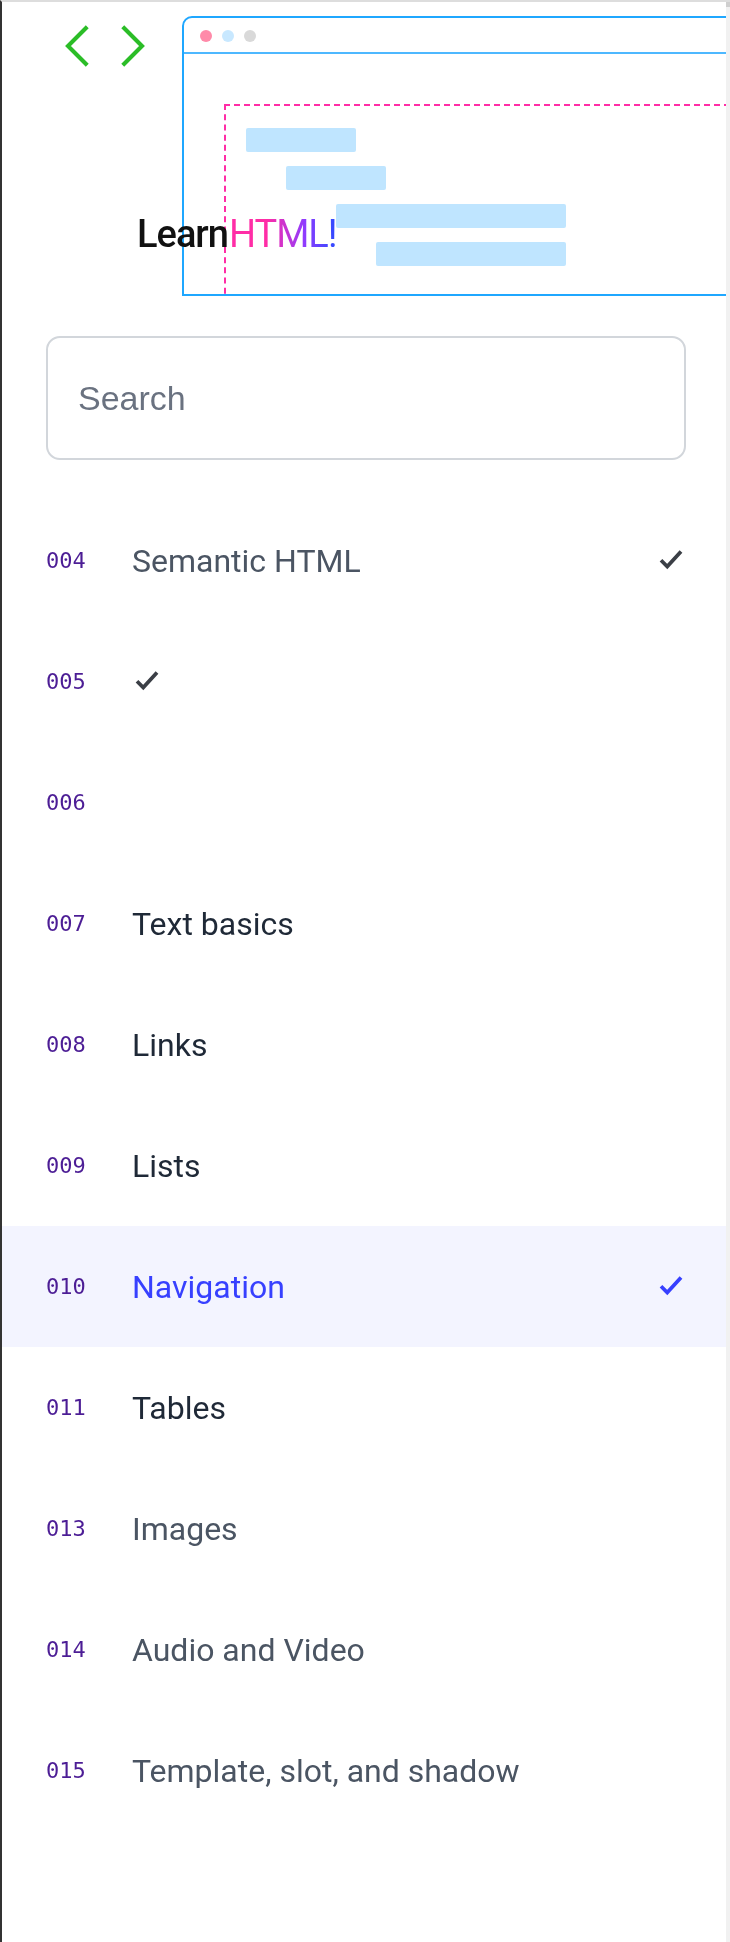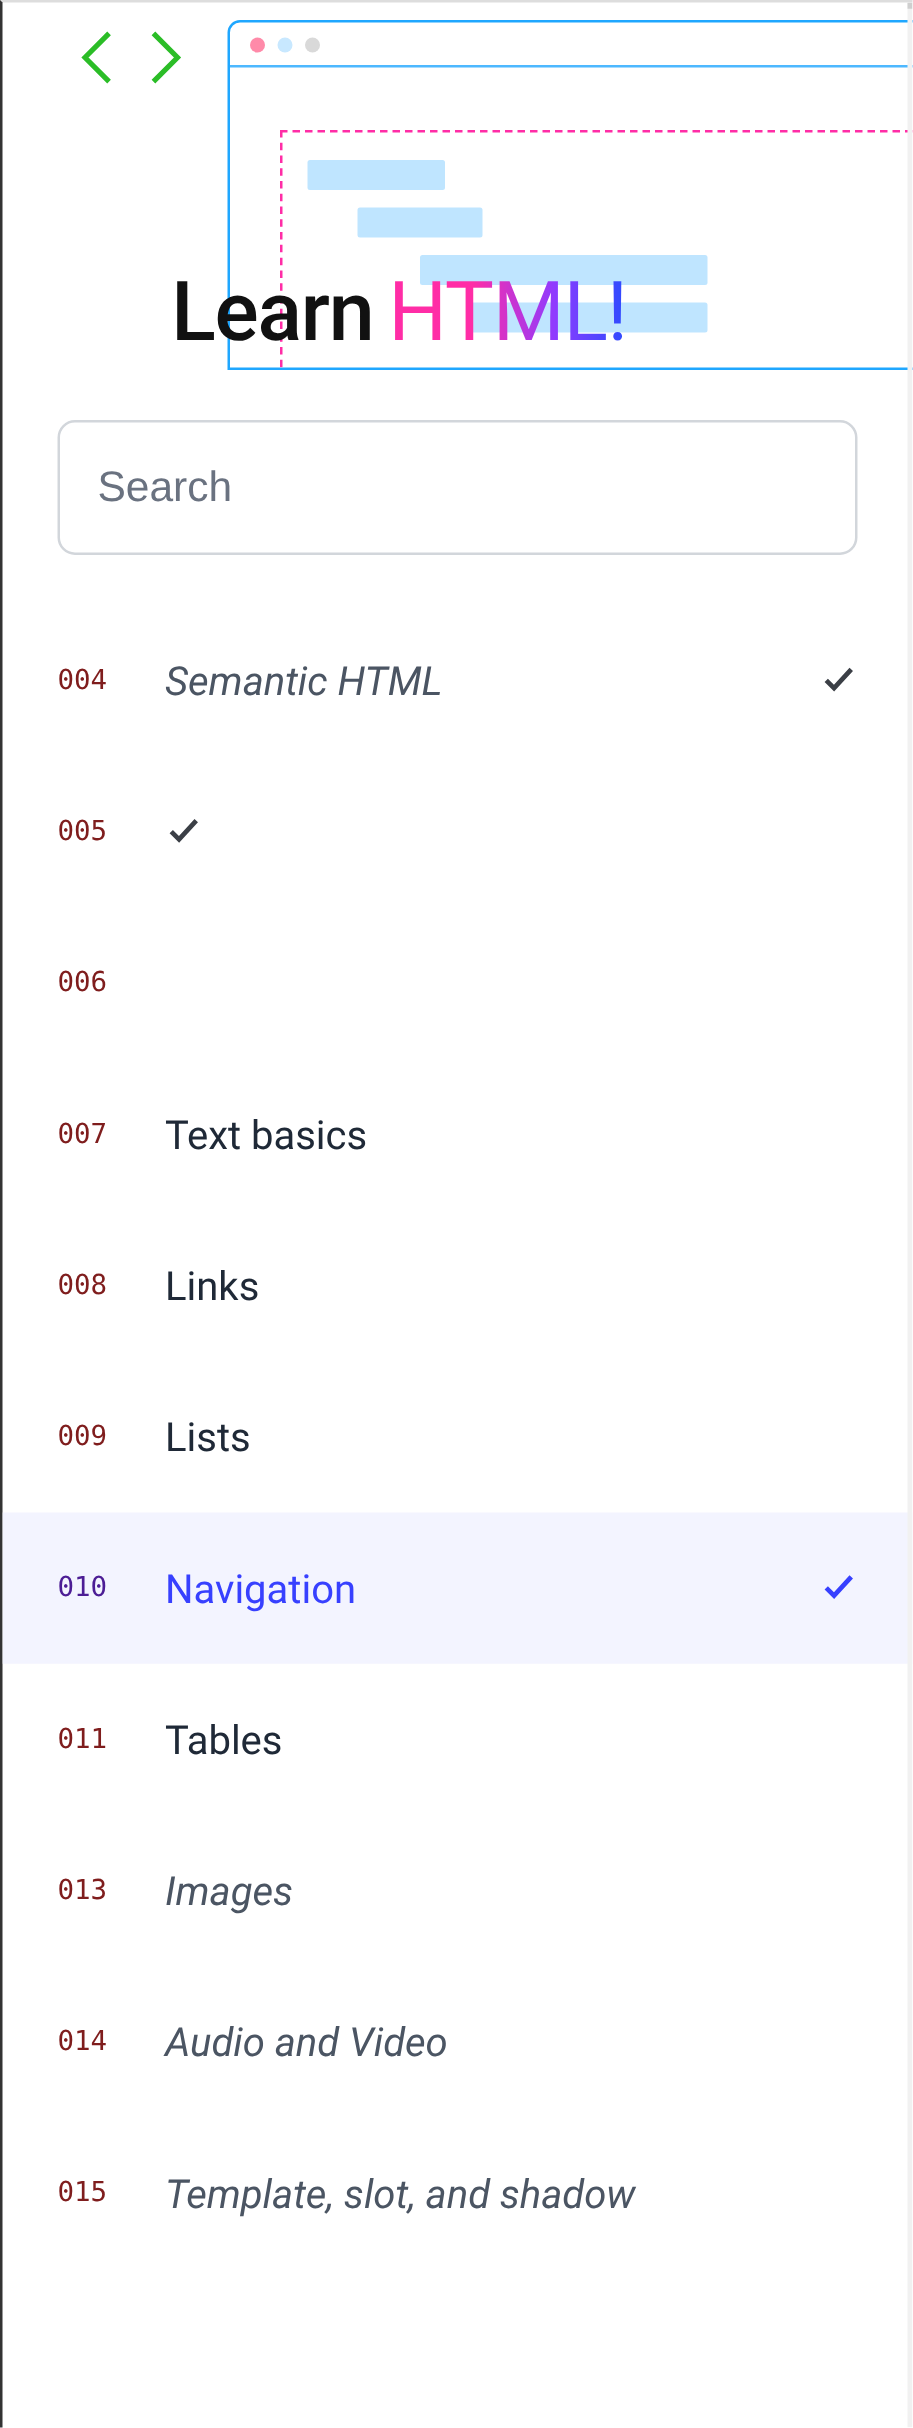--- a/index.html
+++ b/index.html
@@ -32,52 +32,52 @@
   }
   .codebars { position:absolute; top:110px; left:62px; }
   .codebars div { height:24px; background:#bfe5ff; margin-bottom:14px; border-radius:2px; }
   .codebars div:nth-child(1){ width:110px; margin-left:0; }
   .codebars div:nth-child(2){ width:100px; margin-left:40px; }
   .codebars div:nth-child(3){ width:230px; margin-left:90px; }
   .codebars div:nth-child(4){ width:190px; margin-left:130px; }
 
   .hero-title {
     position:absolute; left:135px; top:210px;
-    font-size:66px; font-weight:500; letter-spacing:-1px;
-    display:flex; gap:12px;
+    font-size:38px; font-weight:500; letter-spacing:-1px;
+    display:flex; gap:1px;
   }
   .hero-title .grad {
     background: linear-gradient(90deg,#ff2da6 0%,#ff2da6 35%,#8f3bff 70%,#2c4bff 100%);
     -webkit-background-clip:text; background-clip:text; color:transparent;
     font-weight:400;
   }
 
   
   .search-wrap { padding: 44px 44px 10px 44px; }
   .search {
-    width:100%; height:108px;
+    width:100%; height:124px;
     border:2px solid #d2d6db; border-radius:14px;
     font-size:34px; padding:0 30px; color:#555;
     background:#fff;
   }
   .search::placeholder { color:#6a7280; }
 
   
   .toc { margin-top:30px; }
   .item {
     display:flex; align-items:center;
     height:121px; padding:0 44px; cursor:pointer;
     position:relative;
   }
   .item .num {
     font-family: ui-monospace, "SF Mono", Menlo, Consolas, monospace;
-    font-size:22px; color:#7f1d1d; width:86px; flex-shrink:0;
+    font-size:22px; color:#4c1d95; width:86px; flex-shrink:0;
   }
   .item .label { font-size:32px; color:#1f2937; flex:1; }
-  .item.visited .label { color:#4b5563;font-style:italic; }
+  .item.visited .label { color:#4b5563; }
   .item.active { background:#f3f4ff; }
   .item.active .num { color:#4c1d95; }
   .item.active .label { color:#3740ff; }
   .item .check { width:30px; height:30px; stroke:#3b3f46; stroke-width:3; fill:none; }
   .item.active .check { stroke:#3740ff; }
 
   
   .rtrack { position:absolute; top:0; right:0; width:4px; height:100%; background:#f1f1f1; }
   .rtrack::before{content:"";position:absolute;top:0;left:0;width:4px;height:5px;background:#cfcfcf;}
 </style>

